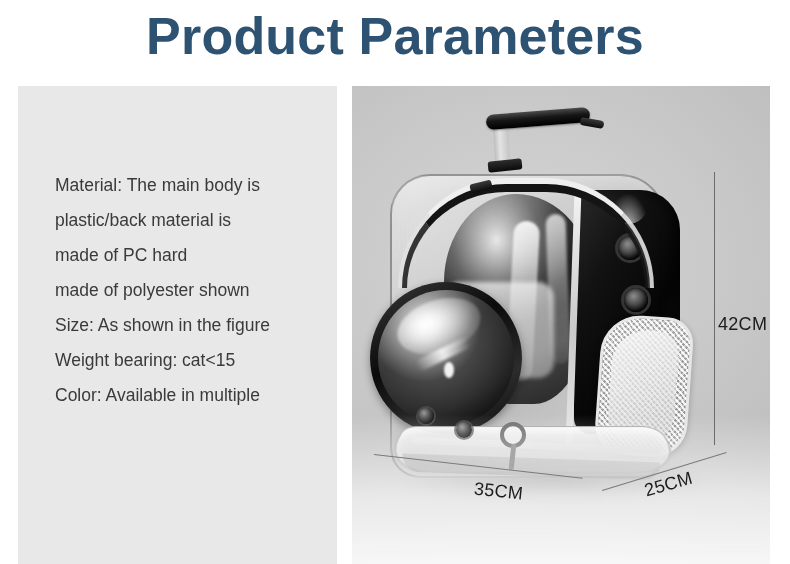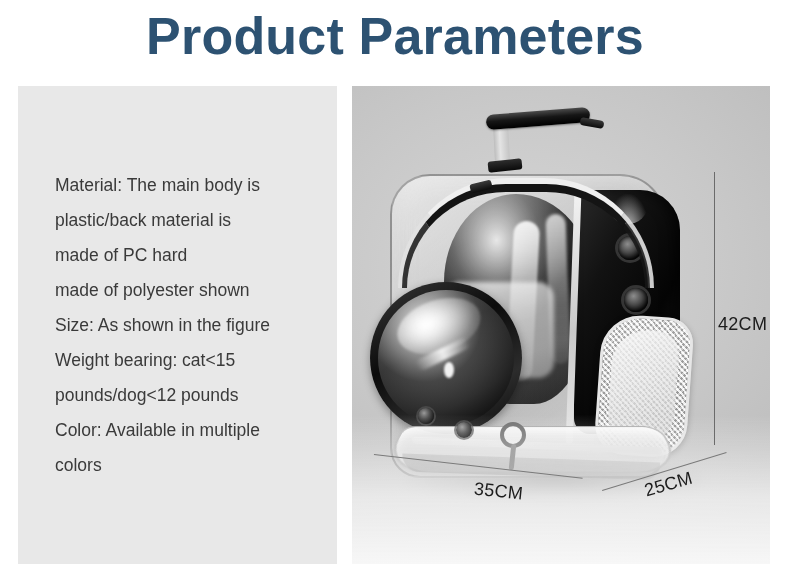--- a/index.html
+++ b/index.html
@@ -378,23 +378,21 @@
 <div id="page-title">Product Parameters</div>
 
 <div id="spec-panel">
   <div id="spec-list">
     <div class="spec-line">Material: The main body is</div>
     <div class="spec-line">plastic/back material is</div>
     <div class="spec-line">made of PC hard</div>
     <div class="spec-line">made of polyester shown</div>
     <div class="spec-line">Size: As shown in the figure</div>
     <div class="spec-line">Weight bearing: cat&lt;15</div>
-    <div class="spec-line">pounds/dog&lt;12 pounds</div>
     <div class="spec-line">Color: Available in multiple</div>
-    <div class="spec-line">colors</div>
   </div>
 </div>
 
 <div id="product-panel">
 
   <div id="backpack">
     <div class="bag-shadow"></div>
 
     <div class="body-shell"></div>
     <div class="interior-mass"></div>

